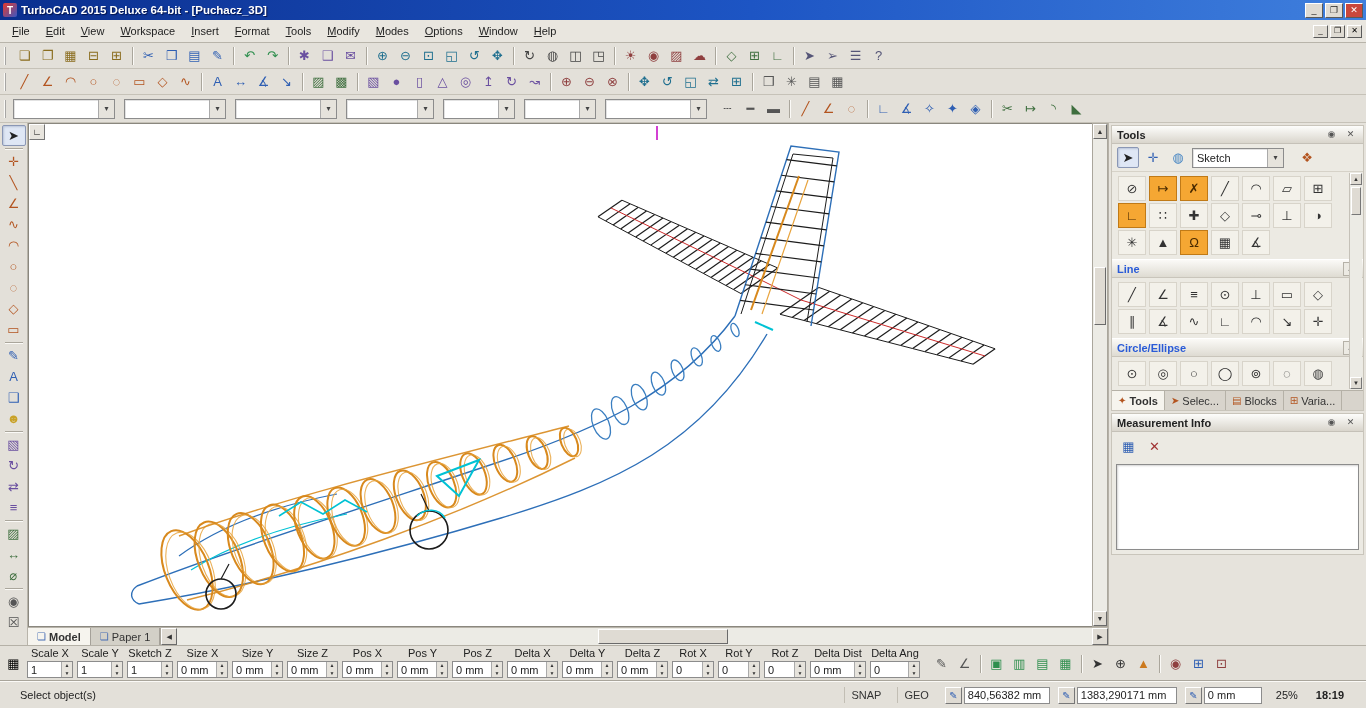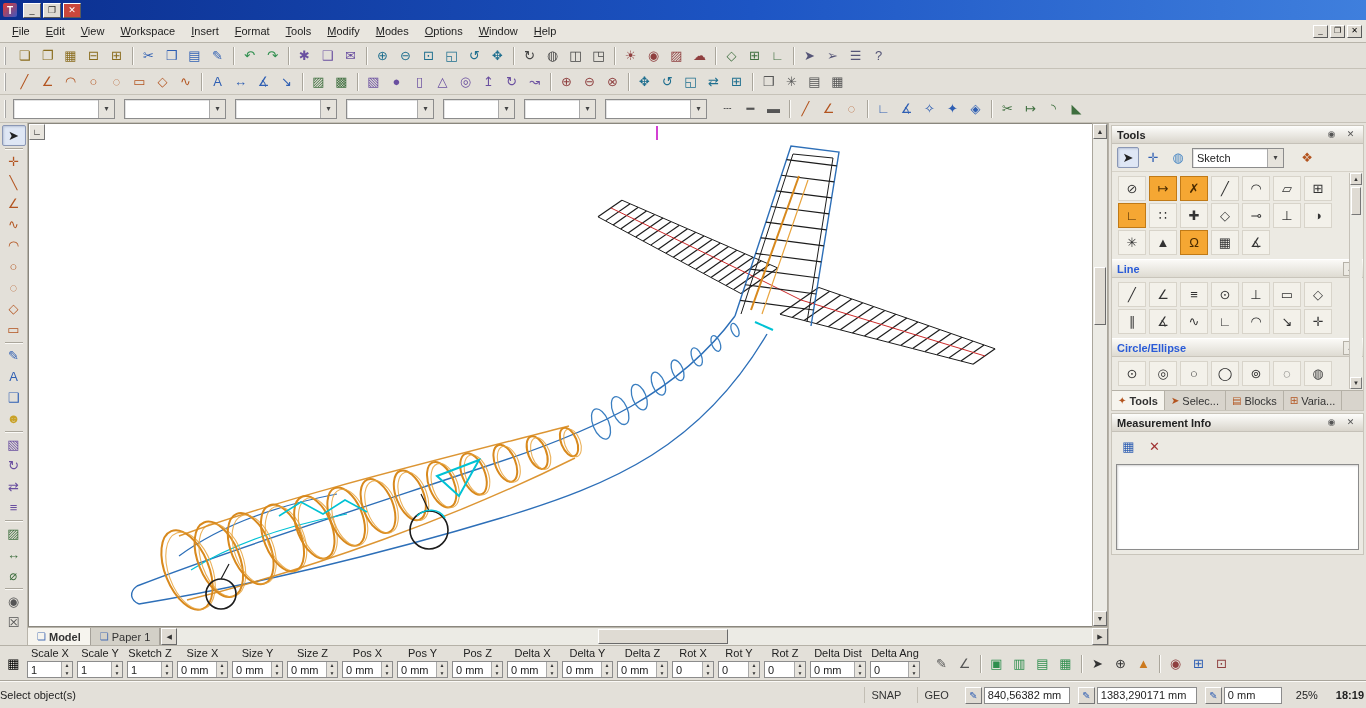--- a/index.html
+++ b/index.html
@@ -133,40 +133,41 @@
     align-items:center; padding-left:3px; overflow:hidden; }
   .ival { flex:1; white-space:nowrap; }
   .ispin { display:flex; flex-direction:column; width:11px; align-self:stretch; border-left:1px solid #aaa; }
   .ispin button { flex:1; font-size:5px; line-height:1; padding:0; background:#e6e3dc; border:none;
     color:#333; font-family:inherit; }
   .iicons { display:flex; align-items:center; margin-left:8px; }
 
   
   .statusbar { position:absolute; top:681px; left:0; right:0; height:27px; background:#e3e0d9;
     border-top:1px solid #fbfaf7; box-shadow:0 -1px 0 #a9a59b; display:flex; align-items:center;
-    padding:0 0; gap:10px; }
+    padding:0 20px; gap:10px; }
   .status-msg { flex:1; }
   .status-flag { padding:2px 6px; border-left:1px solid #c2beb4; color:#333; }
   #status-coords { display:flex; align-items:center; gap:8px; }
   .coord-group { display:flex; align-items:center; gap:2px; }
   .coord-icon-btn { width:17px; height:17px; padding:0; background:#dfdbd3; border:1px solid;
     border-color:#fff #777 #777 #fff; display:flex; align-items:center; justify-content:center; font-family:inherit; }
   .coord-icon-btn .glyph { font-size:10px; color:#2f5fb3; }
   .coord-field { height:17px; background:#fff; border:1px solid #8c8c8c; display:inline-flex;
     align-items:center; padding:0 3px; white-space:nowrap; }
   .status-zoom { padding:0 4px; }
   .status-time { margin-left:4px; margin-right:2px;font-weight:bold; }
 </style>
 </head>
 <body>
 
 <div class="app">
 
   <div class="titlebar">
     <span class="app-logo">T</span>
+    <span class="title-text">TurboCAD 2015 Deluxe 64-bit - [Puchacz_3D]</span>
     <button class="cap-btn">_</button>
     <button class="cap-btn">❐</button>
     <button class="cap-btn close">✕</button>
   </div>
 
   <div class="menubar">
     <span id="menu-items">
         <span class="menu-item"><u>F</u>ile</span>
         <span class="menu-item"><u>E</u>dit</span>
         <span class="menu-item"><u>V</u>iew</span>

